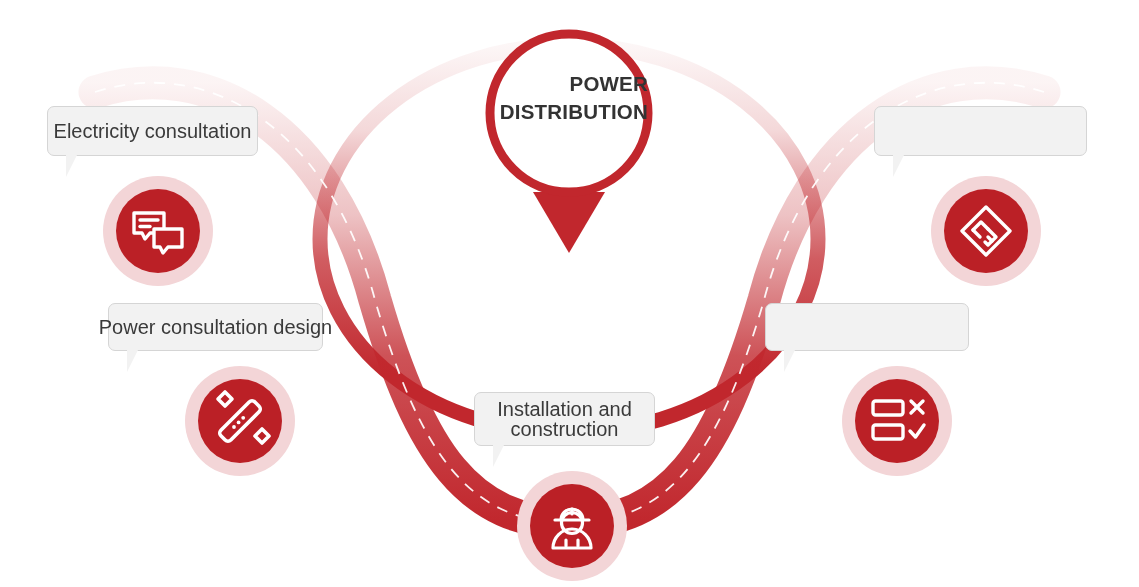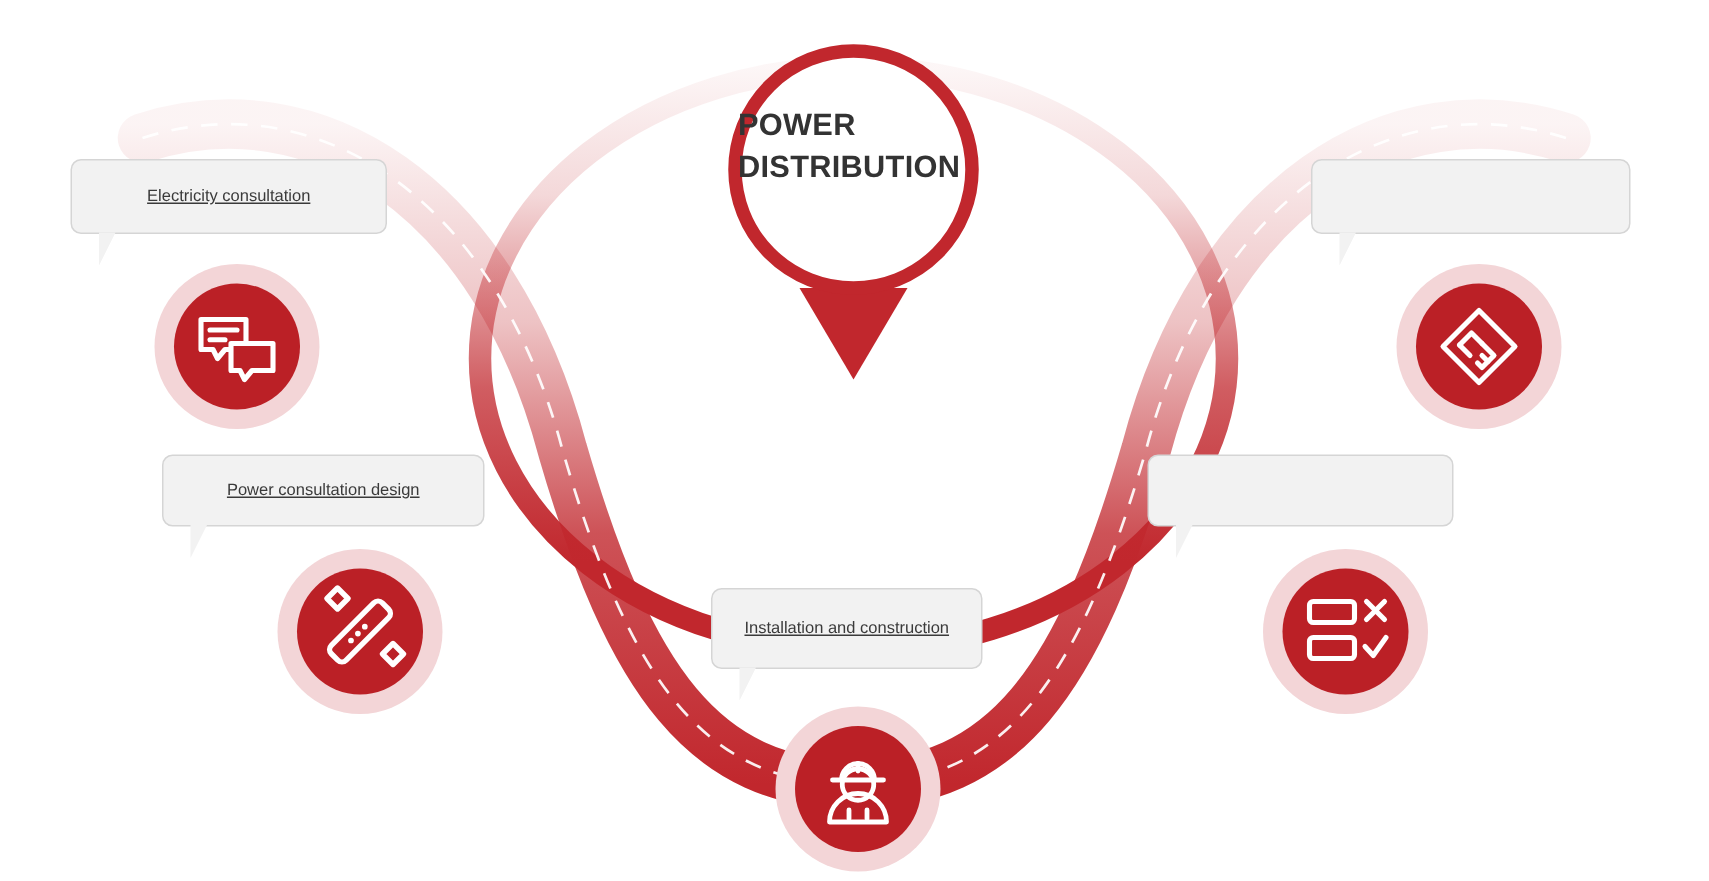--- a/index.html
+++ b/index.html
@@ -24,46 +24,45 @@
     width: 1139px;
     height: 587px;
   }
 
   
   .pin-text {
     position: absolute;
     left: 492px;
     top: 70px;
     width: 156px;
-    text-align: left;
+    text-align: right;
     font-size: 20.5px;
     font-weight: bold;
     line-height: 28px;
     color: #333333;
     letter-spacing: 0.2px;
     pointer-events: none;
   }
 
   
   .callout {
     position: absolute;
     background: #f2f2f2;
     border: 1px solid #d5d5d5;
     border-radius: 7px;
     box-sizing: border-box;
     display: flex;
     align-items: center;
     justify-content: center;
     color: #3a3a3a;
-    font-size: 11px;
+    font-size: 20px;
     line-height: 20px;
     padding: 6px 14px;
     text-align: center;
     white-space: nowrap;
-    text-decoration: underline;
   }
   .callout.two-line {
     white-space: normal;
   }
   
   .callout .tail {
     position: absolute;
     left: 18px;
     top: 100%;
     width: 0;

